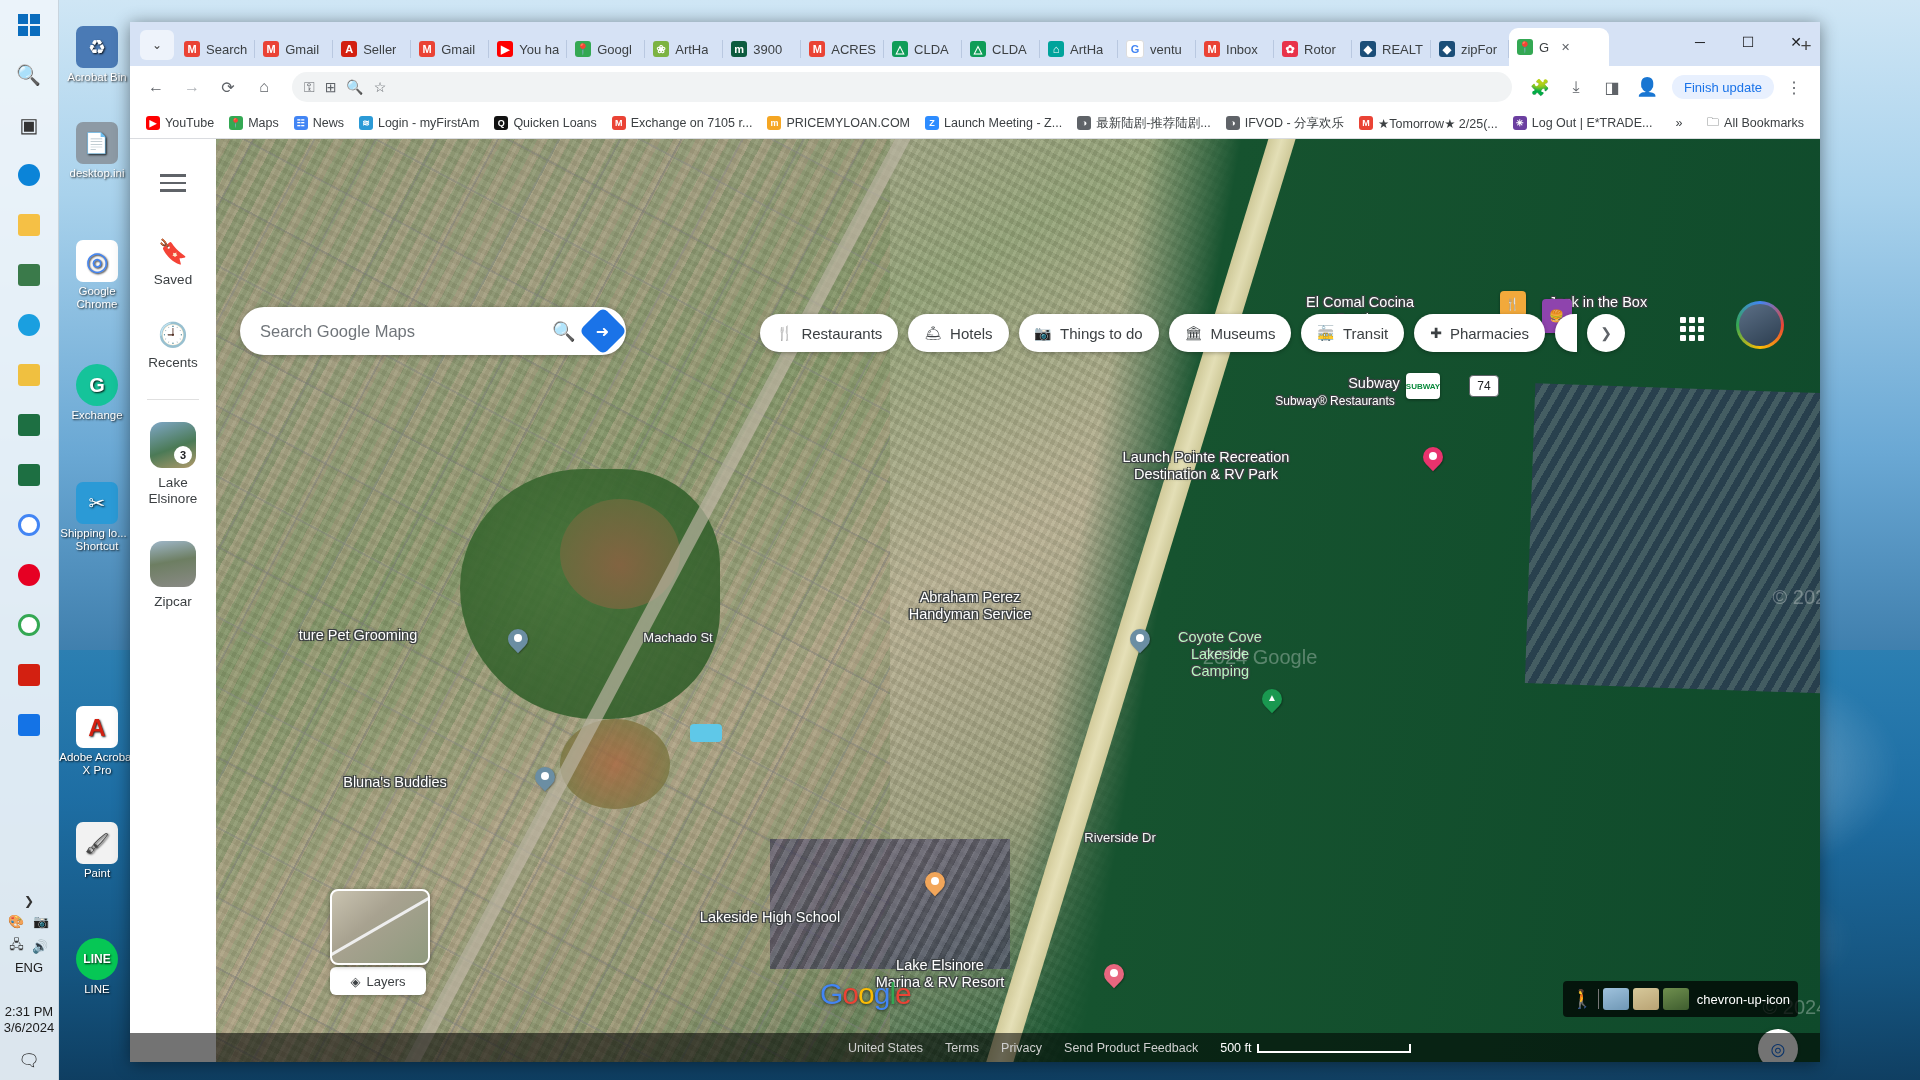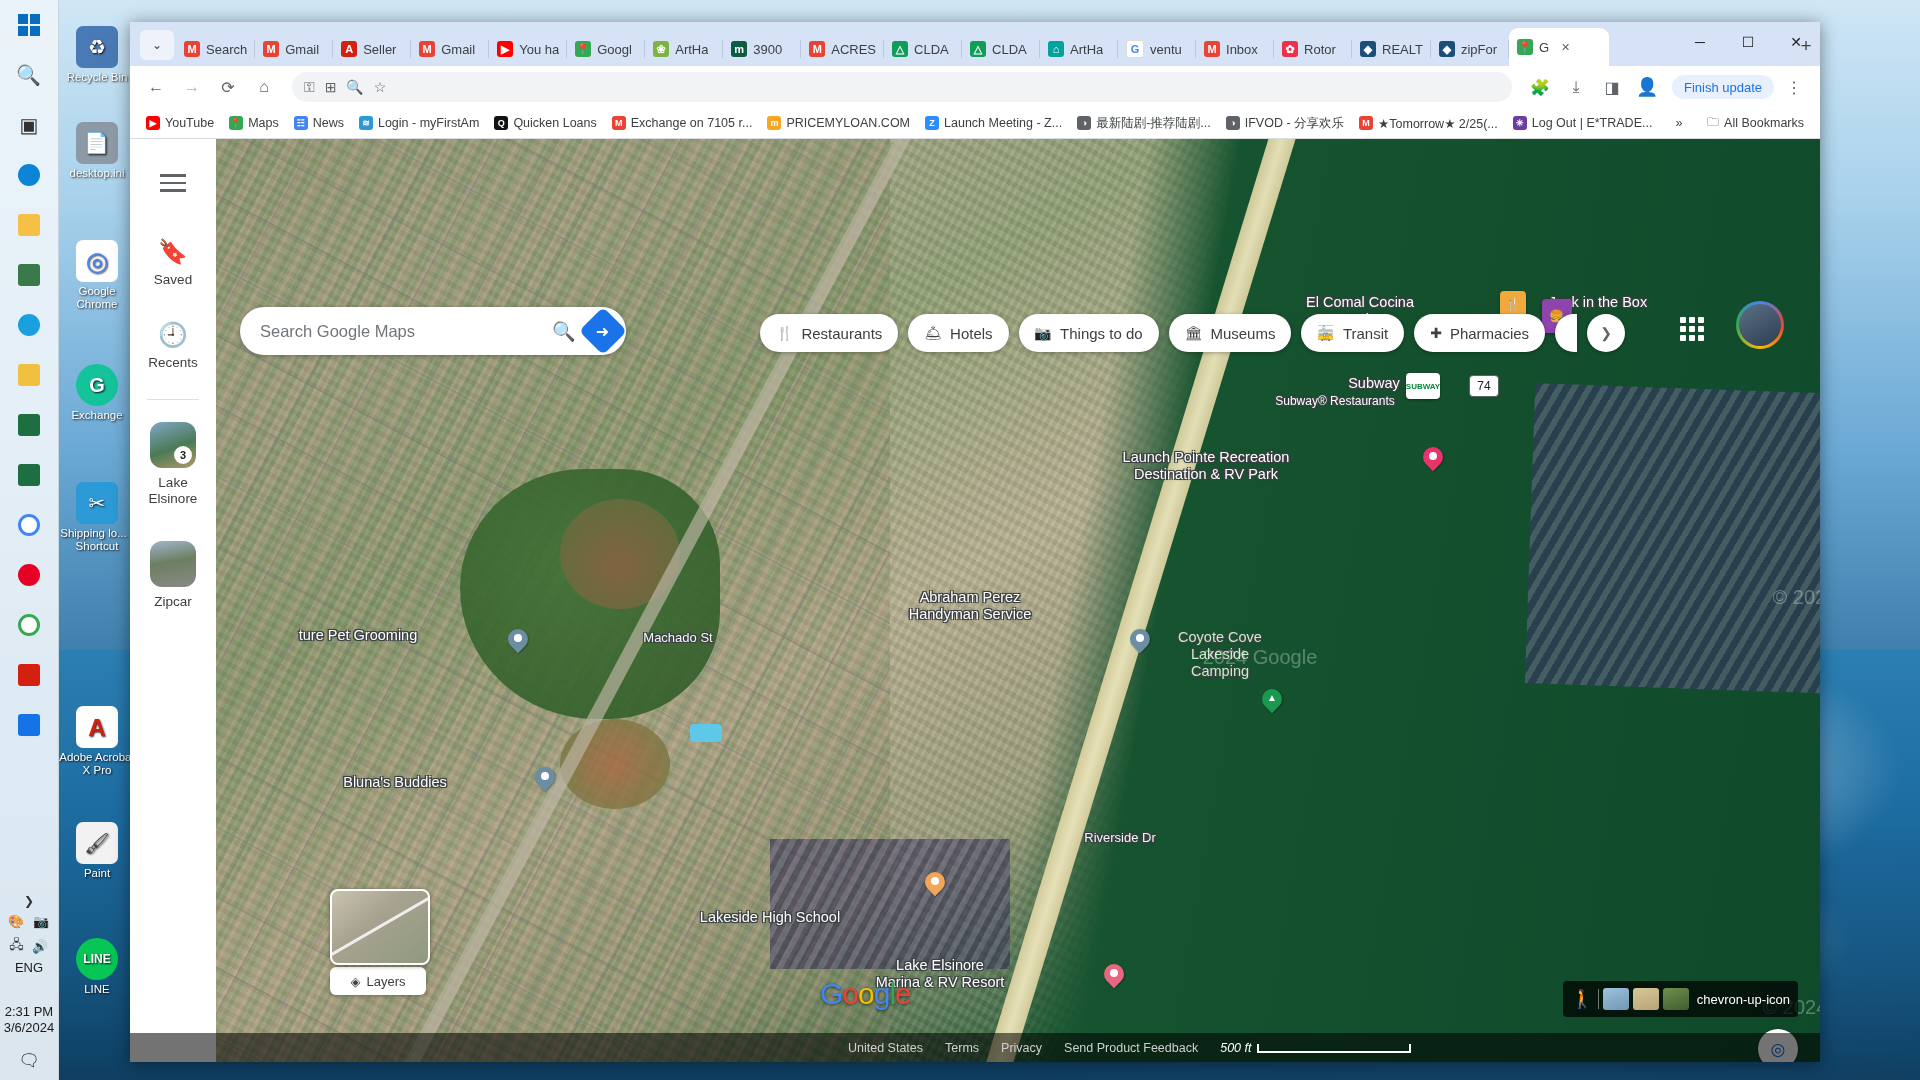--- a/index.html
+++ b/index.html
@@ -176,21 +176,21 @@
 
   
   #gwm{position:absolute;left:690px;bottom:52px;font-size:30px;font-weight:500;z-index:4;
     text-shadow:0 1px 3px rgba(0,0,0,.6);letter-spacing:-1px;}
   #gwm .b{color:#4285f4}#gwm .r{color:#ea4335}#gwm .y{color:#fbbc04}#gwm .g{color:#34a853}
 
   
   #attrib{position:absolute;left:0;right:0;bottom:0;height:30px;background:rgba(0,0,0,.55);z-index:7;
     display:flex;align-items:center;gap:22px;padding-left:718px;font-size:12.5px;color:#fff;}
   #attrib .dim{color:#cfcfcf;}
-  #scalebar{display:flex;align-items:center;gap:6px;font-style:italic;}
+  #scalebar{display:flex;align-items:center;gap:6px;}
   #scalebar .bar{width:150px;height:7px;border:2px solid #fff;border-top:none;}
 
   
   .mctl{position:absolute;right:22px;background:#fff;border-radius:2px;box-shadow:0 1px 4px rgba(0,0,0,.3);
     display:flex;align-items:center;justify-content:center;color:#666;z-index:6;}
   #loc{top:890px;width:40px;height:40px;border-radius:50%;font-size:17px;color:#1a73e8;}
   #imgctl{position:absolute;right:22px;bottom:46px;height:36px;background:rgba(0,0,0,.72);border-radius:4px;
     display:flex;align-items:center;gap:4px;padding:0 8px;z-index:7;}
   #imgctl .peg{font-size:18px;color:#f9ab00;}
   #imgctl .sep{width:1px;height:20px;background:#777;}
@@ -211,21 +211,21 @@
 
 <div id="desktop">
   <div class="sea"></div>
   <div class="foam"></div>
   <div class="foam2"></div>
 </div>
 
 <div id="desktop-icons">
   <div class="dicon" style="left:58px;top:26px">
     <div class="im" style="background:#4a7ab5">♻</div>
-    <div>Recycle Bin</div>
+    <div>Acrobat Bin</div>
   </div>
   <div class="dicon" style="left:58px;top:122px">
     <div class="im" style="background:#8d9aa5">📄</div>
     <div>desktop.ini</div>
   </div>
   <div class="dicon" style="left:58px;top:240px">
     <div class="im" style="background:#fff;color:#4285f4;font-size:26px">◎</div>
     <div>Google Chrome</div>
   </div>
   <div class="dicon" style="left:58px;top:364px">

